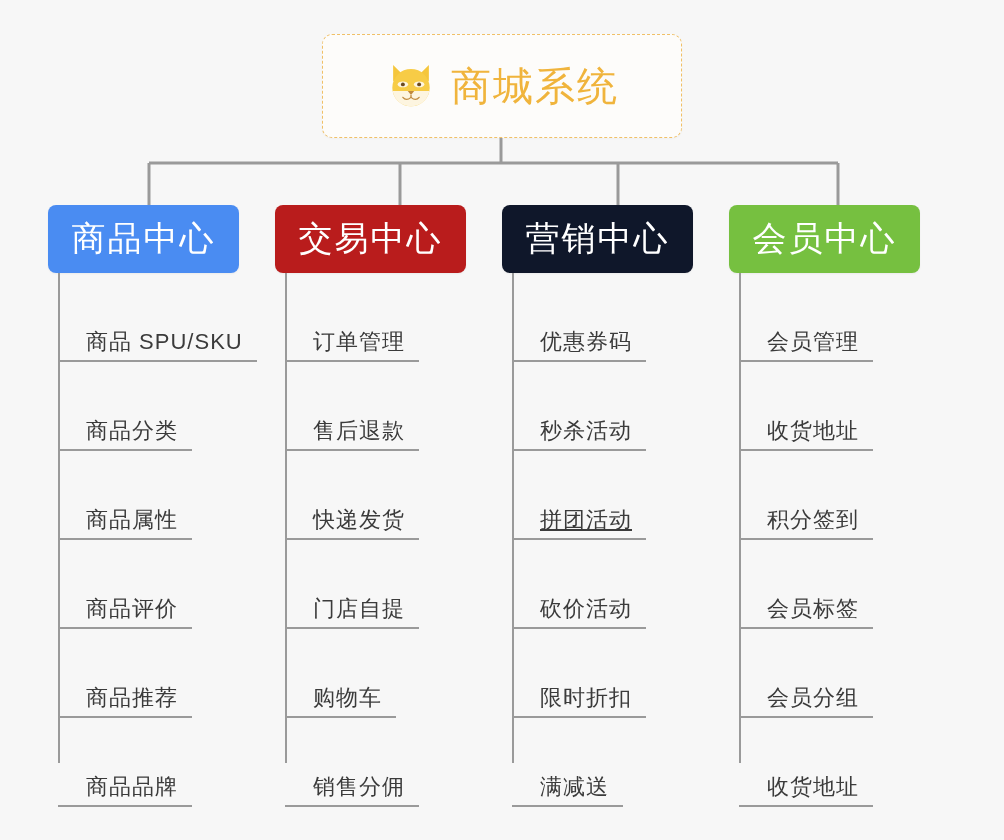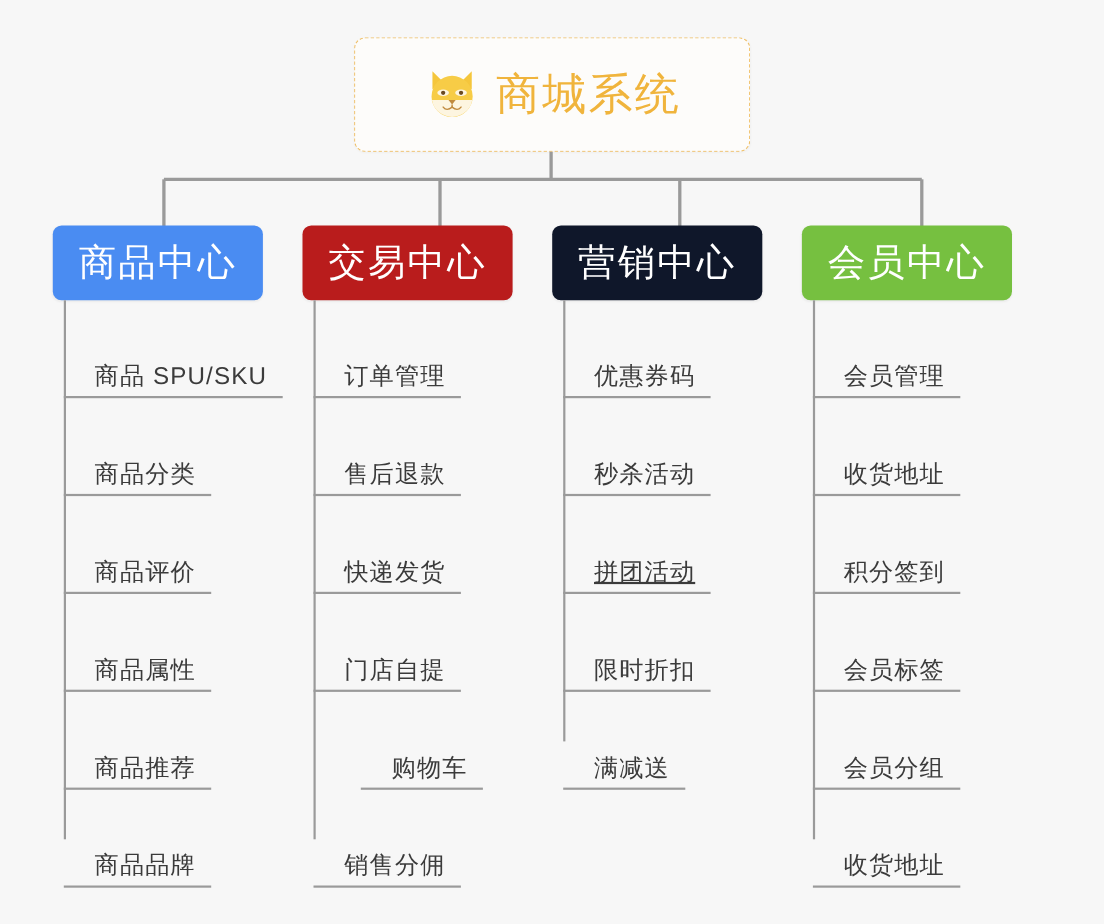--- a/index.html
+++ b/index.html
@@ -164,24 +164,24 @@
       <span>商品中心</span>
     </div>
     <ul class="leaf-list">
       <li class="leaf">
           <span class="leaf-text" style="border-bottom-color: rgb(154, 154, 154);">商品 SPU/SKU</span>
         </li>
       <li class="leaf">
           <span class="leaf-text" style="border-bottom-color: rgb(154, 154, 154);">商品分类</span>
         </li>
       <li class="leaf">
+          <span class="leaf-text" style="border-bottom-color: rgb(154, 154, 154);">商品属性</span>
+        </li>
+      <li class="leaf">
           <span class="leaf-text" style="border-bottom-color: rgb(154, 154, 154);">商品评价</span>
-        </li>
-      <li class="leaf">
-          <span class="leaf-text" style="border-bottom-color: rgb(154, 154, 154);">商品属性</span>
         </li>
       <li class="leaf">
           <span class="leaf-text" style="border-bottom-color: rgb(154, 154, 154);">商品推荐</span>
         </li>
       <li class="leaf">
           <span class="leaf-text" style="border-bottom-color: rgb(154, 154, 154); margin-top: 33px;">商品品牌</span>
         </li>
     </ul>
   </div>
 
@@ -196,21 +196,21 @@
       <li class="leaf">
           <span class="leaf-text" style="border-bottom-color: rgb(154, 154, 154);">售后退款</span>
         </li>
       <li class="leaf">
           <span class="leaf-text" style="border-bottom-color: rgb(154, 154, 154);">快递发货</span>
         </li>
       <li class="leaf">
           <span class="leaf-text" style="border-bottom-color: rgb(154, 154, 154);">门店自提</span>
         </li>
       <li class="leaf">
-          <span class="leaf-text" style="border-bottom-color: rgb(154, 154, 154); margin-left: 43px;">购物车</span>
+          <span class="leaf-text" style="border-bottom-color: rgb(154, 154, 154);">购物车</span>
         </li>
       <li class="leaf">
           <span class="leaf-text" style="border-bottom-color: rgb(154, 154, 154);">销售分佣</span>
         </li>
     </ul>
   </div>
 
   <div class="column">
     <div class="cat-box" style="background: #0f172a;">
       <span>营销中心</span>
@@ -219,20 +219,23 @@
       <li class="leaf">
           <span class="leaf-text" style="border-bottom-color: rgb(154, 154, 154);">优惠券码</span>
         </li>
       <li class="leaf">
           <span class="leaf-text" style="border-bottom-color: rgb(154, 154, 154);">秒杀活动</span>
         </li>
       <li class="leaf">
           <span class="leaf-text" style="border-bottom-color: rgb(154, 154, 154); text-decoration: underline;">拼团活动</span>
         </li>
       <li class="leaf">
+          <span class="leaf-text" style="border-bottom-color: rgb(154, 154, 154);">砍价活动</span>
+        </li>
+      <li class="leaf">
           <span class="leaf-text" style="border-bottom-color: rgb(154, 154, 154);">限时折扣</span>
         </li>
       <li class="leaf">
           <span class="leaf-text" style="border-bottom-color: rgb(154, 154, 154);">满减送</span>
         </li>
     </ul>
   </div>
 
   <div class="column">
     <div class="cat-box" style="background: rgb(118, 192, 64);">

